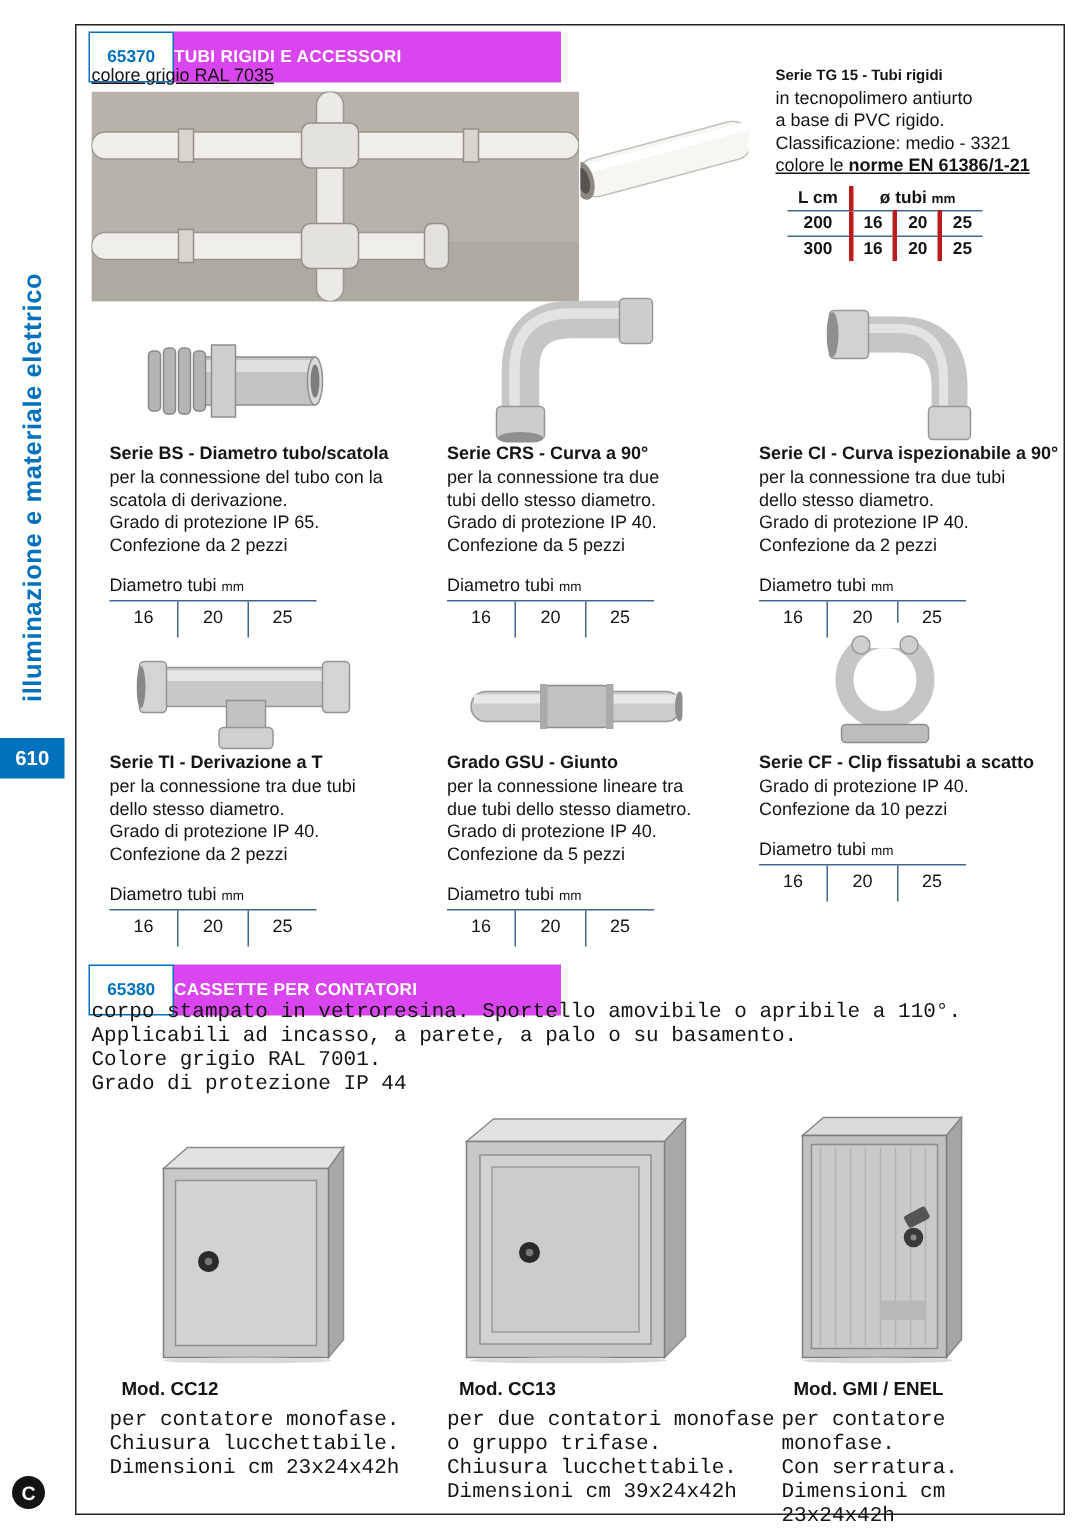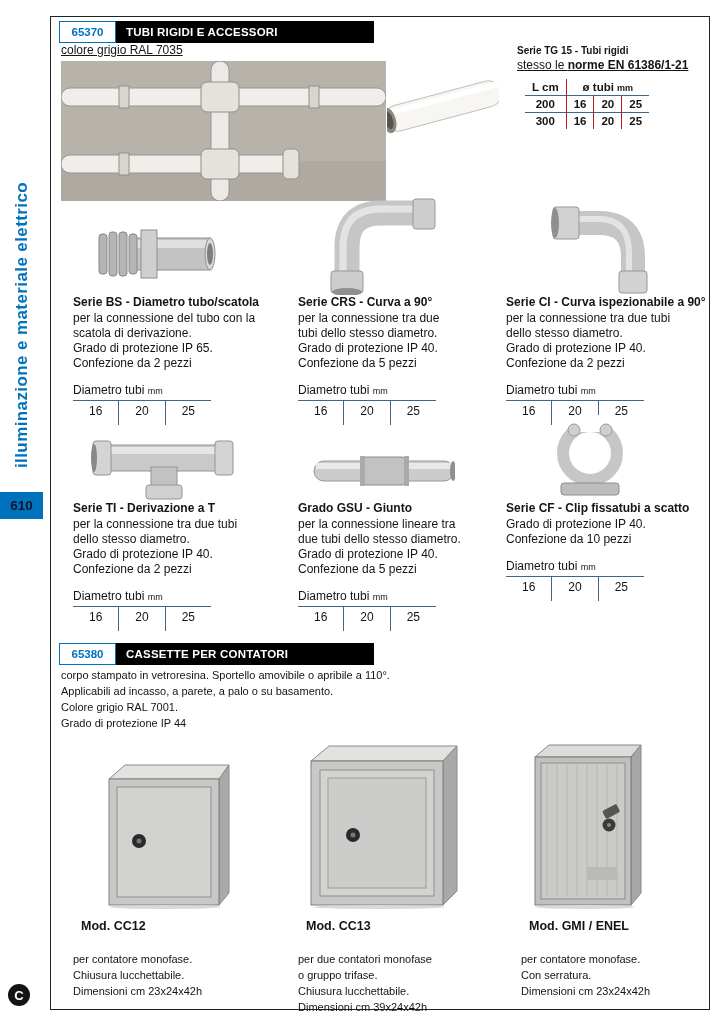--- a/index.html
+++ b/index.html
@@ -3,59 +3,59 @@
 <meta charset="utf-8">
 <style>
   * { margin:0; padding:0; box-sizing:border-box; }
   html,body { width:724px; height:1024px; background:#ffffff; }
   body { font-family:"Liberation Sans", sans-serif; color:#141414; position:relative; overflow:hidden; }
   .page { position:absolute; inset:0; background:#fff; }
 
   
   .vlabel { position:absolute; left:12px; top:468px; width:400px; transform:rotate(-90deg); transform-origin:0 0;
             font-size:17px; font-weight:bold; color:#0072bd; white-space:nowrap; letter-spacing:.4px; }
-  .pagenum { position:absolute; left:0; top:492px; width:43px; height:27px; background:#0072bd; color:#0f172a;
+  .pagenum { position:absolute; left:0; top:492px; width:43px; height:27px; background:#0072bd; color:#ffffff;
              font-weight:bold; font-size:13.5px; display:flex; align-items:center; justify-content:center; }
   .logo { position:absolute; left:8px; top:984px; width:22px; height:22px; border-radius:50%; background:#141414;
           color:#fff; font-weight:bold; font-size:13px; display:flex; align-items:center; justify-content:center; }
 
   
   .content { position:absolute; left:50px; top:16px; width:660px; height:994px; border:1px solid #222; background:#fff; }
   .abs { position:absolute; }
 
   
-  .sec-header { position:absolute; left:8px; display:flex; height:22px; }
+  .sec-header { position:absolute; left:8px; display:flex; height:34px; }
   .code-box { width:57px; border:1px solid #0072bd; color:#0072bd; font-weight:bold; font-size:11.5px;
               display:flex; align-items:center; justify-content:center; background:#fff; }
-  .title-bar { width:258px; background:#000000; color:#fff; font-weight:bold; font-size:11.5px;
-               display:flex; align-items:center; padding-left:10px; letter-spacing:.2px; }
+  .title-bar { width:258px; background:#d946ef; color:#fff; font-weight:bold; font-size:11.5px;
+               display:flex; align-items:center; padding-left:0; letter-spacing:.2px; }
 
   .txt  { font-size:12px; line-height:15px;text-decoration:underline; }
   .desc { white-space:pre-line; font-size:12px; line-height:15px; }
-  .desc-lg { white-space:pre-line; font-size:11px; line-height:16px; }
+  .desc-lg { white-space:pre-line; font-size:14px; line-height:16px;font-family:Liberation Mono, monospace; }
   .b { font-weight:bold;margin-top:28px; }
   .ptitle { font-size:12px; font-weight:bold; margin-bottom:2px; white-space:nowrap; }
-  .ptitle2 { font-size:12.5px; font-weight:bold; margin-bottom:18px; padding-left:8px; white-space:nowrap; }
+  .ptitle2 { font-size:12.5px; font-weight:bold; margin-bottom:6px; padding-left:8px; white-space:nowrap; }
 
   .grid3  { position:absolute; left:0; right:0; display:grid; padding-left:22px; grid-template-columns:225px 208px 1fr; }
   .grid3b { position:absolute; left:0; right:0; display:grid; padding-left:22px; grid-template-columns:225px 223px 1fr; }
 
   
   .diam-table { width:138px; margin-top:10px; font-size:12px; }
   .diam-head { border-bottom:1px solid #41668c; padding:2px 0 3px; }
   .unit { font-size:9px; }
   .diam-vals { display:flex; }
   .diam-vals span { flex:1; text-align:center; padding:3px 0 7px; border-left:1px solid #41668c; }
   .diam-vals span:first-child { border-left:none; }
 
   
   .tg15-table { border-collapse:collapse; font-size:11.5px; margin-top:6px; }
   .tg15-table th, .tg15-table td { padding:2px 7px; text-align:center; font-weight:bold; }
   .tg15-table tr + tr td { border-top:1px solid #41668c; }
-  .tg15-table td + td, .tg15-table th + th { border-left:1px solid #b91c1c; }
+  .tg15-table td + td, .tg15-table th + th { border-left:3px solid #b91c1c; }
 
   .tg15-block { position:absolute; left:466px; top:26px; width:190px; }
   .tg15-title { font-size:10px; font-weight:bold; line-height:15px; }
 </style>
 </head>
 <body>
 
 <div class="page">
 
   <div class="vlabel">illuminazione e materiale elettrico</div>
@@ -95,21 +95,24 @@
           <rect x="-4" y="34" width="120" height="26" rx="13" fill="#f7f6f3" stroke="#c3c1bc"></rect>
           <rect x="-4" y="37" width="120" height="6" fill="#ffffff"></rect>
           <ellipse cx="0" cy="47" rx="7" ry="13" fill="#8b8880"></ellipse>
           <ellipse cx="0" cy="47" rx="4" ry="9" fill="#55534e"></ellipse>
         </g>
       </svg>
     </div>
 
     <div class="tg15-block">
       <div class="tg15-title">Serie TG 15 - Tubi rigidi</div>
-      <div class="txt"><span>stesso le </span><span class="b">norme EN 61386/1-21</span></div>
+      <div class="desc">in tecnopolimero antiurto
+a base di PVC rigido.
+Classificazione: medio - 3321</div>
+      <div class="txt"><span>colore le </span><span class="b">norme EN 61386/1-21</span></div>
       <table class="tg15-table" style="margin-left:8px">
         <tbody>
             <tr>
           <th>L cm</th>
           <th colspan="3"><span>ø tubi</span> <span class="unit">mm</span></th>
         </tr>
         <tr>
           <td>200</td>
           <td>16</td>
           <td>20</td>

